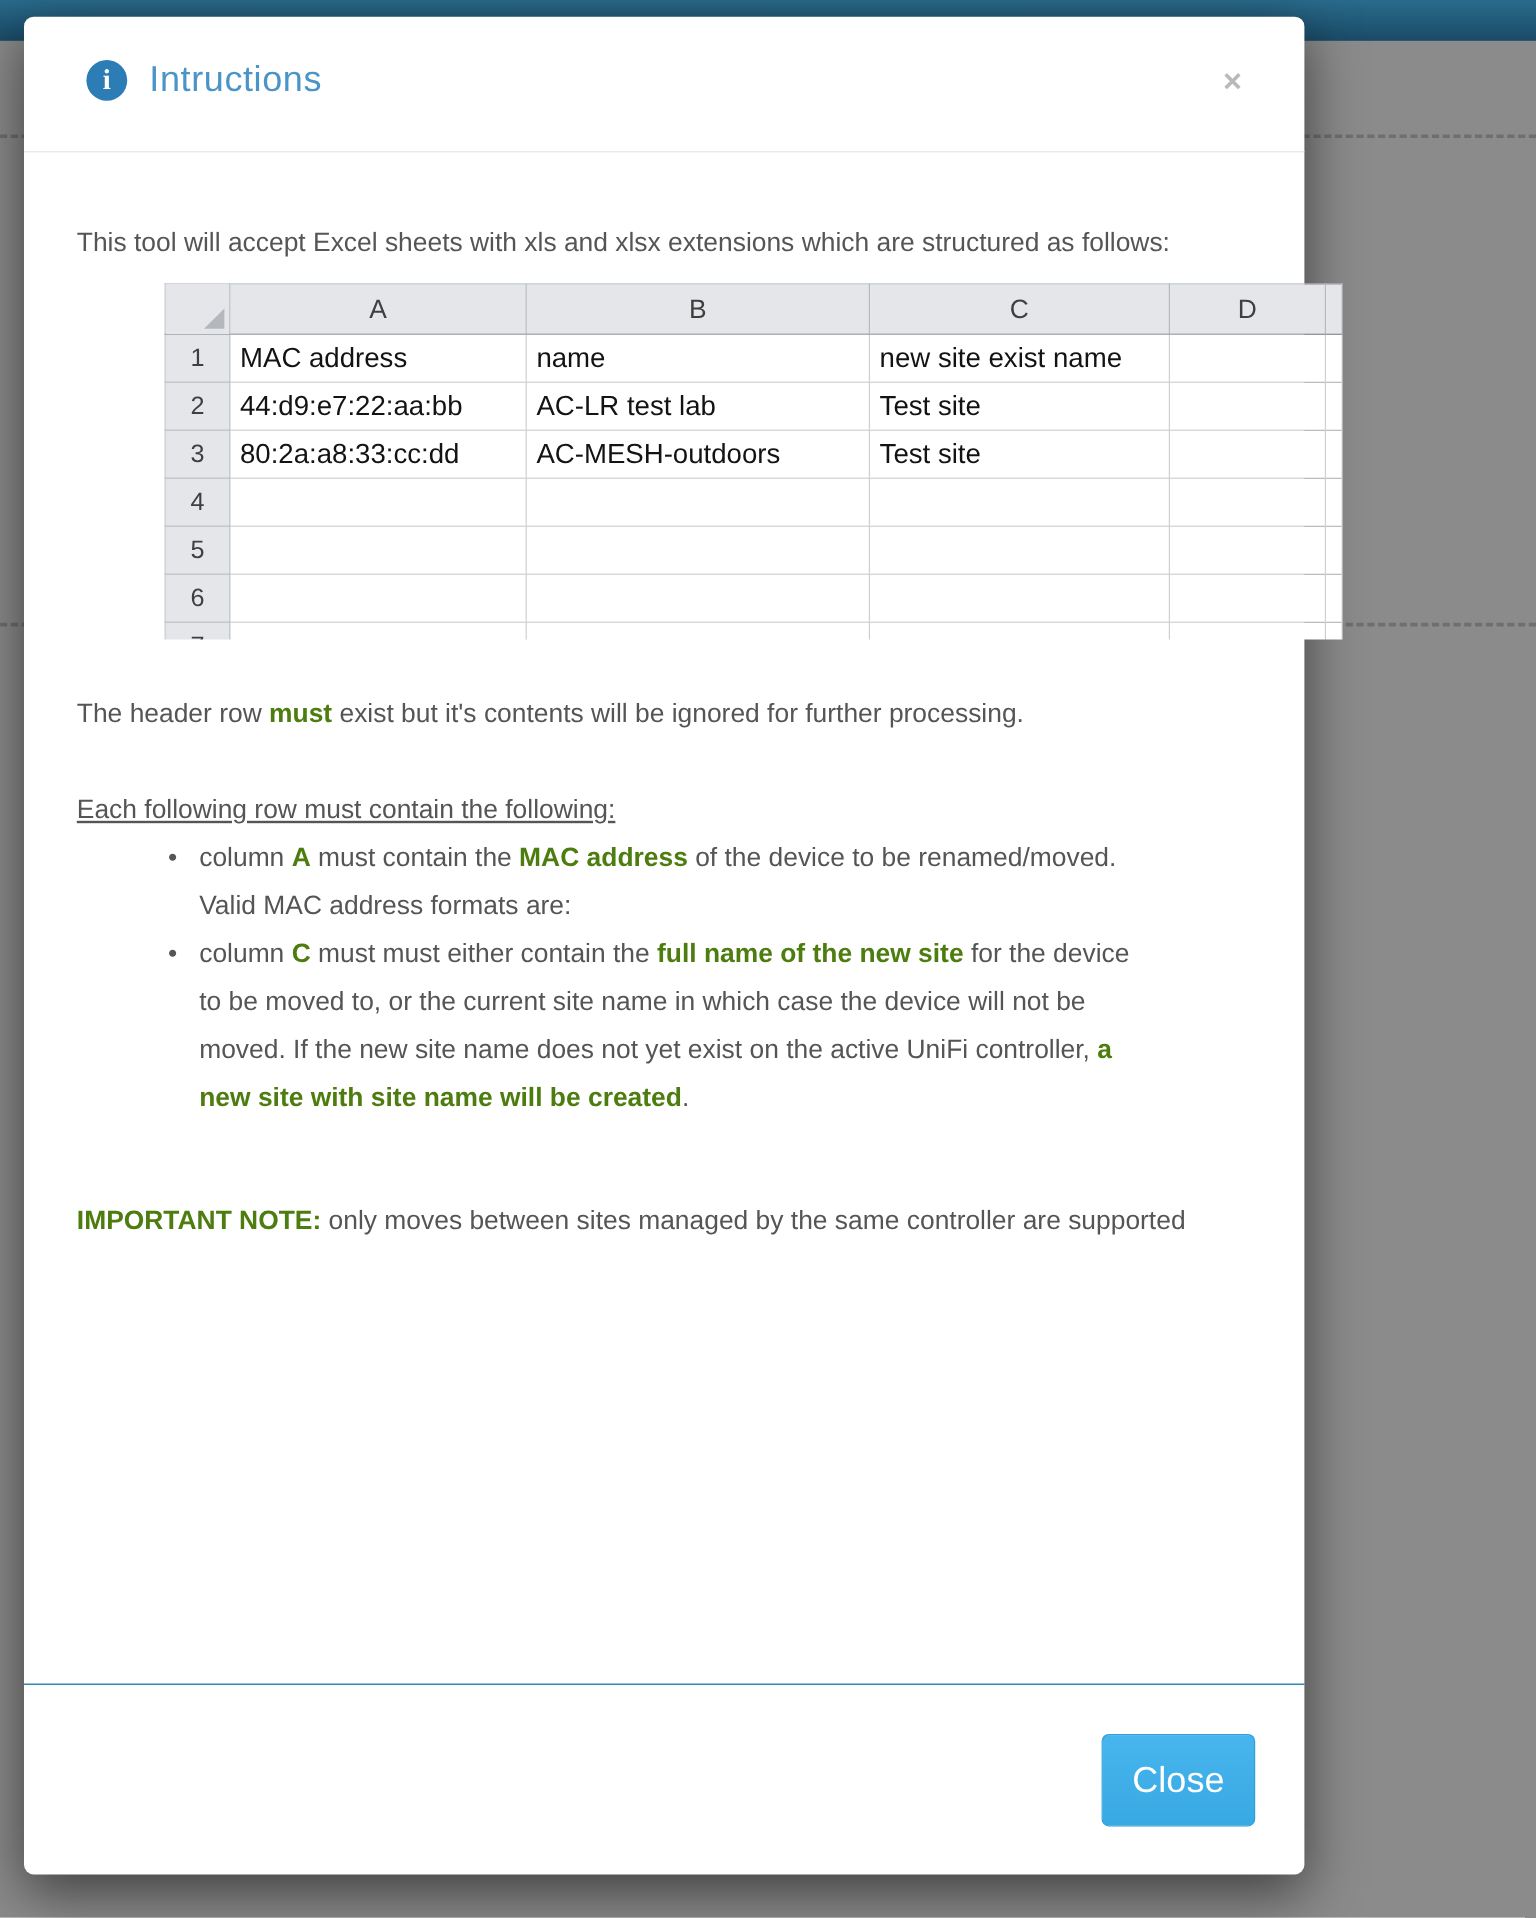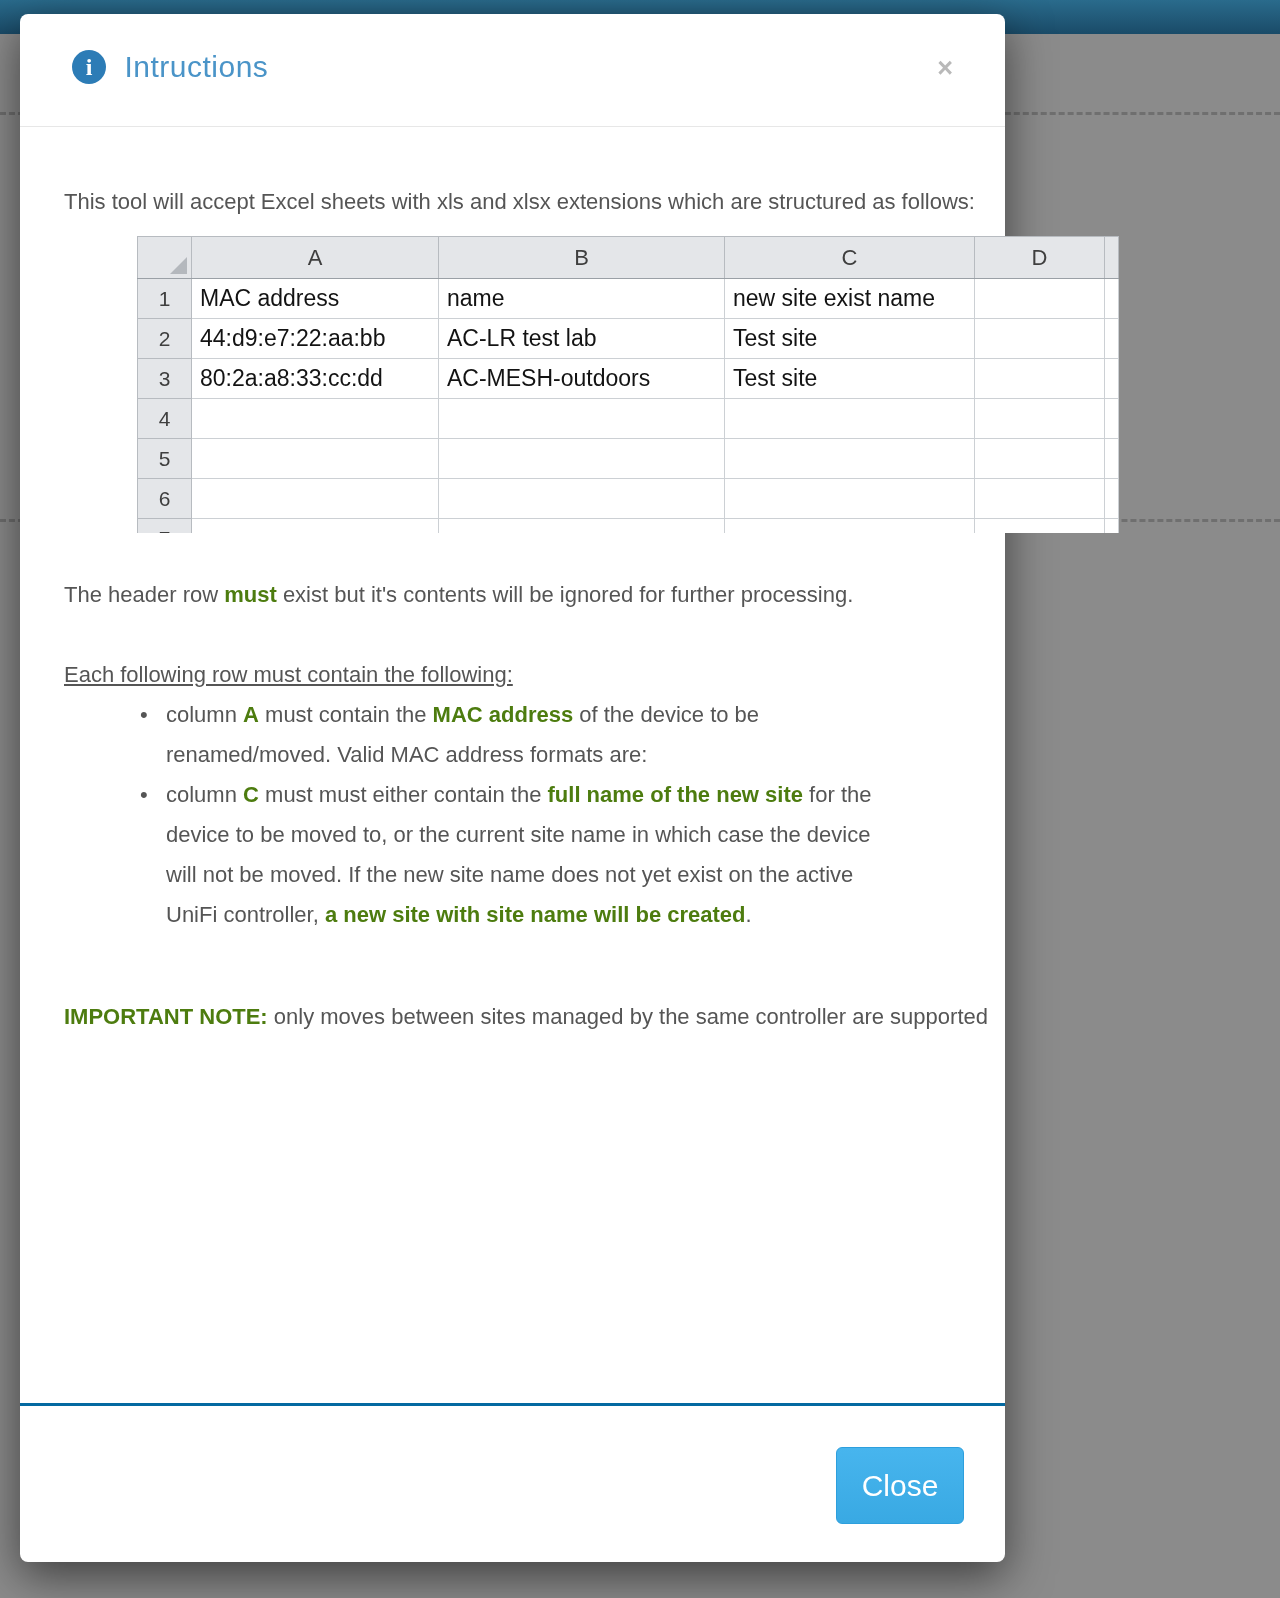--- a/index.html
+++ b/index.html
@@ -19,21 +19,21 @@
   .backdrop-dash {
     position:absolute; left:0; right:0; height:0;
     border-top:3px dashed rgba(60,60,60,0.35);
     z-index:0;
   }
   .dash-1 { top:112px; }
   .dash-2 { top:519px; }
   
   .modal {
     position:absolute; left:20px; top:14px;
-    width:985px; height:1548px;
+    width:1067px; height:1548px;
     background:#ffffff;
     border-radius:8px;
     box-shadow:0 14px 46px rgba(0,0,0,0.55);
     z-index:2;
   }
   .modal-header {
     position:relative;
     height:113px;
     padding:36px 44px 0 52px;
     border-bottom:1px solid #e7e7e7;
@@ -115,21 +115,21 @@
   ul.sub > li::before {
     content:"\25E6";
     position:absolute; left:50px; top:1px;
     color:#555; font-size:18px;
   }
   .important { margin-top:62px; width:1100px; }
   
   .modal-footer {
     position:absolute; left:0; right:0; bottom:0;
     height:159px;
-    border-top:3px solid #0369a1;
+    border-top:1px solid #0369a1;
   }
   .btn-close {
     position:absolute; top:41px; right:41px;
     width:128px; height:77px;
     background:linear-gradient(#47b5ee, #39a9e3);
     border:1px solid #2d9fdd;
     border-radius:6px;
     color:#ffffff; font-size:30px;
     font-family:"Liberation Sans", sans-serif;
     cursor:pointer;

